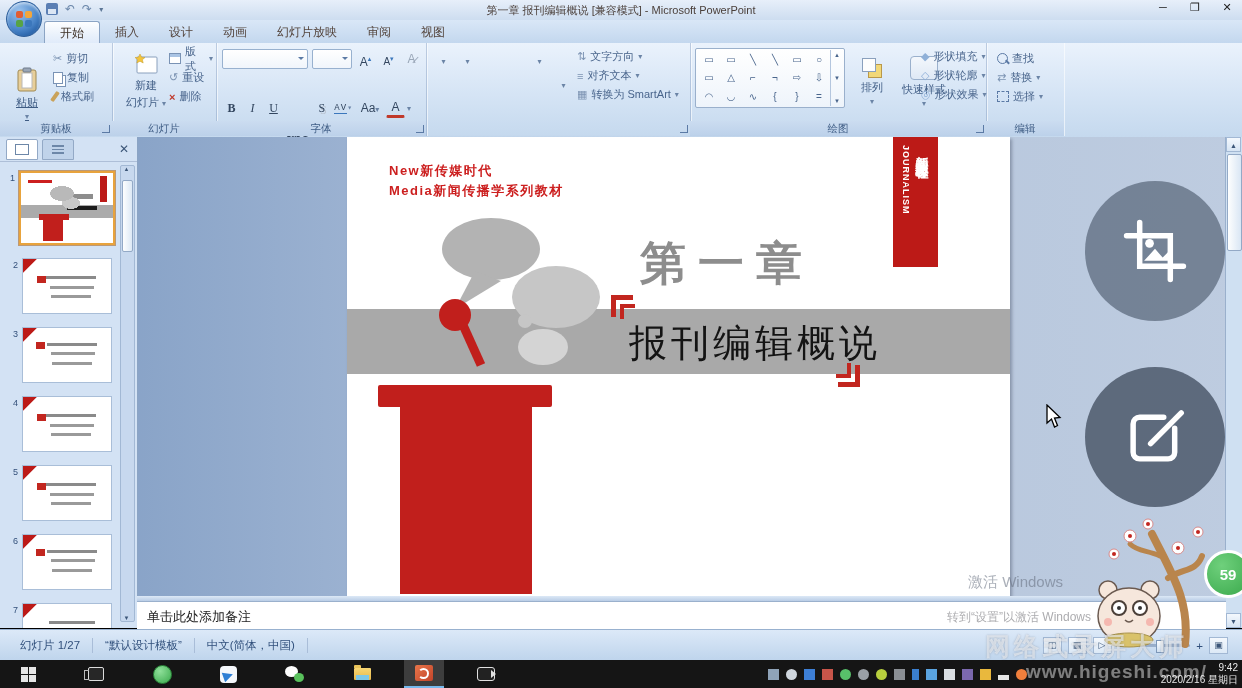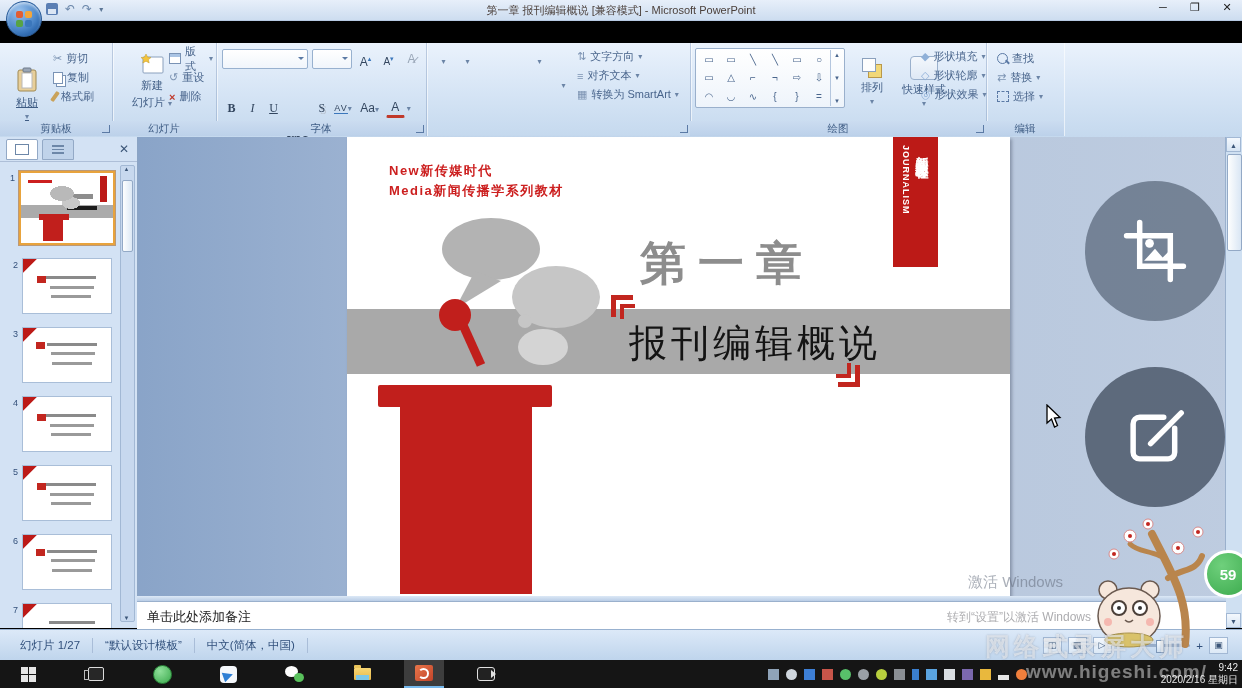--- a/index.html
+++ b/index.html
@@ -204,20 +204,32 @@
         <i class="p4"></i>
       </span>
   </div>
   <div id="qat">
     <span class="floppy"></span>
     <span class="a">↶</span>
     <span class="a">↷</span>
     <span class="dd">▾</span>
   </div>
 
+  <div id="tabrow">
+    <div id="tabs">
+
+    <div class="tab active"><span>开始</span></div>
+        <div class="tab"><span>插入</span></div>
+        <div class="tab"><span>设计</span></div>
+        <div class="tab"><span>动画</span></div>
+        <div class="tab"><span>幻灯片放映</span></div>
+        <div class="tab"><span>审阅</span></div>
+        <div class="tab"><span>视图</span></div>
+      </div>
+  </div>
 
   <div id="ribbon">
 
     <div class="group" style="left:0;width:112px;">
       <div class="bb" style="left:6px;top:16px;width:42px;height:70px;text-decoration:underline;">
         <svg width="24" height="26" viewBox="0 0 24 26">
           <rect x="3" y="3" width="18" height="21" rx="2" fill="#e8cf9a" stroke="#a08a55"></rect>
           <rect x="7" y="6" width="10" height="15" fill="#fff" stroke="#b9b9b9"></rect>
           <rect x="8" y="1" width="8" height="4" rx="1" fill="#9aa6b6" stroke="#6e7a8a"></rect>
         </svg>
@@ -236,21 +248,21 @@
         <div class="sb">
             <span class="i-brush"></span>
             <span>格式刷</span>
           </div>
       </div>
       <div class="glabel">剪贴板</div>
       <span class="launch"></span>
     </div>
 
     <div class="group" style="left:112px;width:104px;">
-      <div class="bb" style="left:16px;top:4px;width:48px;height:70px;">
+      <div class="bb" style="left:10px;top:4px;width:48px;height:70px;">
         <svg width="26" height="22" viewBox="0 0 26 22">
           <rect x="4" y="3" width="20" height="16" rx="1" fill="#fff" stroke="#8aa0bd"></rect>
           <path d="M7,0 l1.6,3.2 3.4,.3 -2.6,2.2 .8,3.3 -3.2,-1.8 -3.2,1.8 .8,-3.3 -2.6,-2.2 3.4,-.3 z" fill="#f4c43b" stroke="#c09a2a" stroke-width=".5"></path>
         </svg>
         <span>新建</span>
         <span><span>幻灯片</span> <span class="dd">▾</span></span>
       </div>
       <div style="position:absolute;left:54px;top:6px;">
         <div class="sb">
             <span class="i-layout"></span>
@@ -276,21 +288,21 @@
         <span class="fbtn"><span>A</span><sup style="font-size:7px;color:#3b77bc;">▴</sup></span>
         <span class="fbtn" style="font-size:10px;"><span>A</span><sup style="font-size:7px;color:#3b77bc;">▾</sup></span>
         <span class="fbtn" style="color:#9aa7b8;">A̷</span>
       </div>
       <div style="position:absolute;left:6px;top:31px;display:flex;gap:2px;align-items:center;">
         <span class="fbtn" style="font-weight:bold;font-family:'Liberation Serif',serif;">B</span>
         <span class="fbtn" style="font-style:italic;font-family:'Liberation Serif',serif;">I</span>
         <span class="fbtn" style="text-decoration:underline;font-family:'Liberation Serif',serif;">U</span>
         <span class="fbtn" style="text-decoration:line-through;font-size:14px;margin-top:48px;">abe</span>
         <span class="fbtn" style="text-shadow:1.5px 1.5px 0 #b9c2cf;font-family:'Liberation Serif',serif;">S</span>
-        <span class="fbtn" style="font-size:9px;letter-spacing:1px;"><span style="border-bottom:1px solid #3b77bc;">AV</span><span class="dd">▾</span></span>
+        <span class="fbtn" style="font-size:9px;letter-spacing:1px;font-family:Liberation Mono, monospace;"><span style="border-bottom:1px solid #3b77bc;">AV</span><span class="dd">▾</span></span>
         <span class="fbtn" style="width:26px;"><span>Aa</span><span class="dd">▾</span></span>
         <span class="fbtn" style="border-bottom:3px solid #c0392b;height:15px;line-height:15px;"><span>A</span></span>
         <span class="dd">▾</span>
       </div>
       <div class="glabel">字体</div>
       <span class="launch"></span>
     </div>
 
     <div class="group" style="left:426px;width:264px;">
       <div style="position:absolute;left:8px;top:7px;display:flex;gap:5px;align-items:center;">

